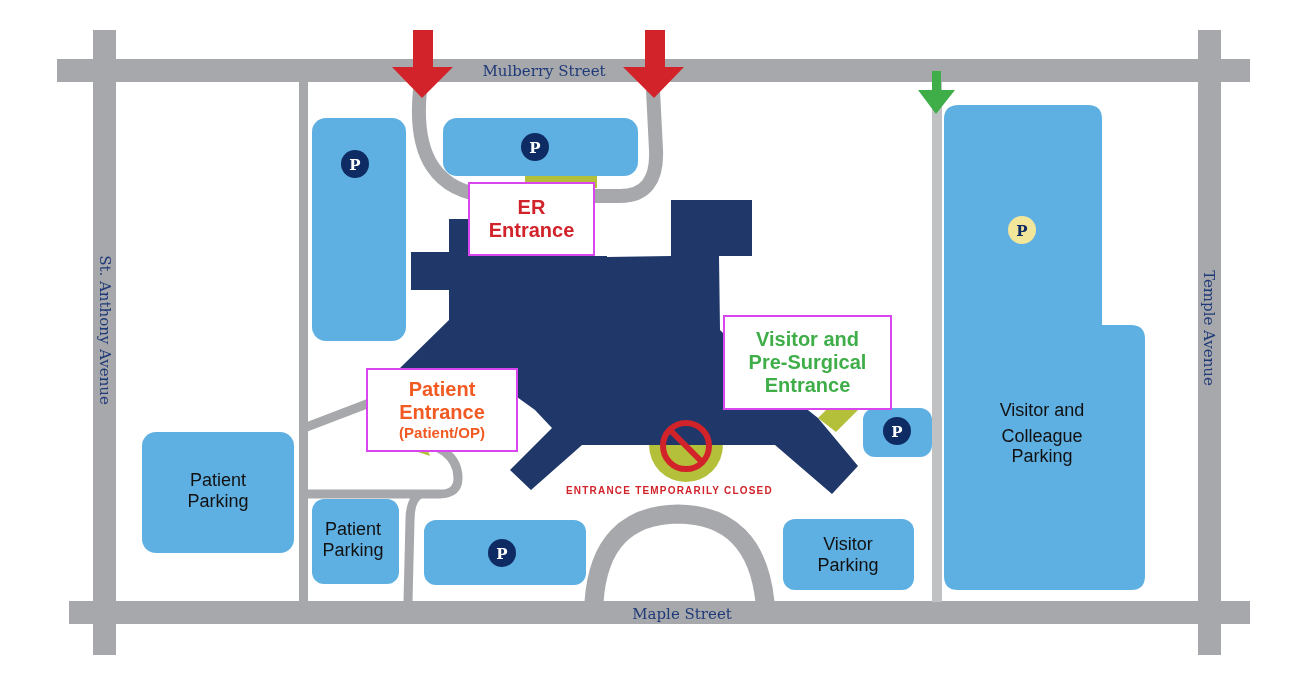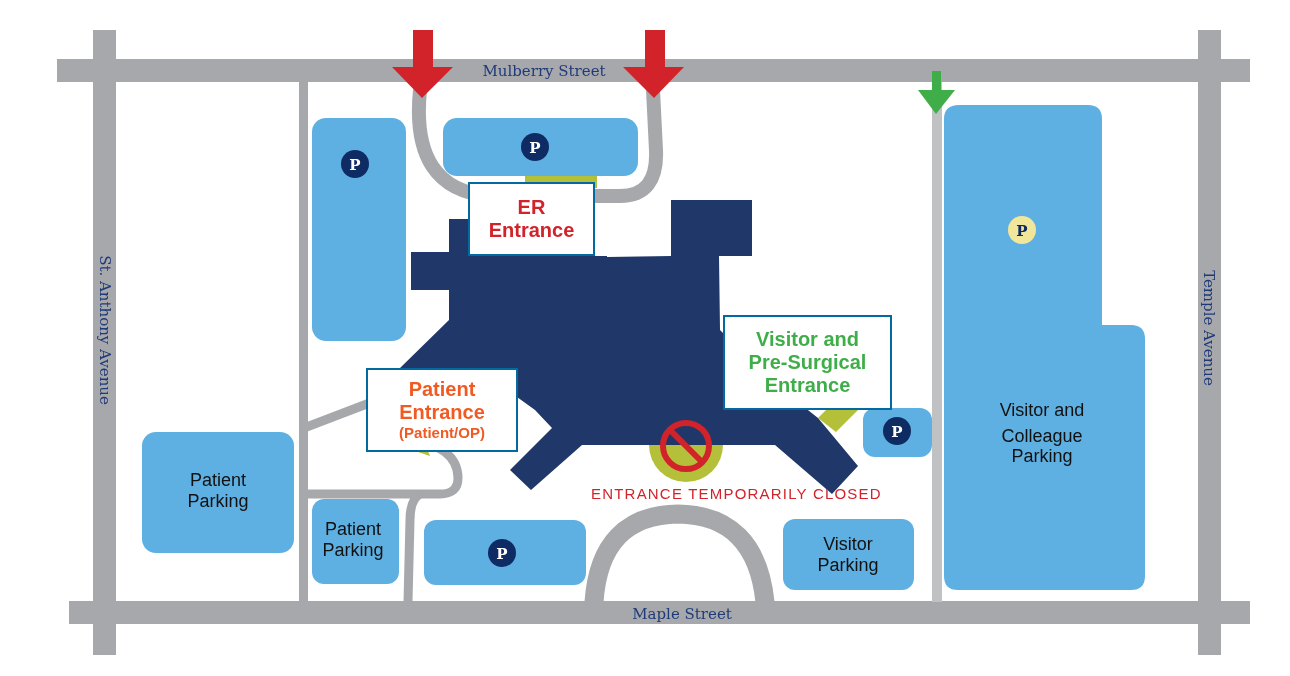--- a/index.html
+++ b/index.html
@@ -1,22 +1,22 @@
 <!DOCTYPE html>
 <html><head>
 <meta charset="utf-8">
 <style>
   html, body { margin: 0; padding: 0; background: #ffffff; }
   body { width: 1290px; height: 676px; position: relative; overflow: hidden; font-family: "Liberation Sans", sans-serif; }
   svg { position: absolute; left: 0; top: 0; }
   .street-label { font-family: "DejaVu Serif", "Liberation Serif", serif; fill: #1f3a78; font-size: 15px; }
   .lot-label { font-family: "Liberation Sans", sans-serif; fill: #111111; font-size: 18px; font-weight: normal; }
   .p-letter { font-family: "DejaVu Serif", "Liberation Serif", serif; font-weight: bold; font-size: 15px; }
-  .entrance-box { position: absolute; background: #ffffff; border: 2px solid #0369a1; box-sizing: border-box; display: flex; flex-direction: column; align-items: center; justify-content: center; font-family: "Liberation Sans", sans-serif; font-weight: bold; text-align: center; line-height: 1.15; }
-  .closed-label { position: absolute; font-family: "Liberation Sans", sans-serif; font-weight: normal; font-size: 15px; letter-spacing: 1.2px; margin-left: 25px; }
+  .entrance-box { position: absolute; background: #ffffff; border: 2px solid #d946ef; box-sizing: border-box; display: flex; flex-direction: column; align-items: center; justify-content: center; font-family: "Liberation Sans", sans-serif; font-weight: bold; text-align: center; line-height: 1.15; }
+  .closed-label { position: absolute; font-family: "Liberation Sans", sans-serif; font-weight: bold; font-size: 10px; letter-spacing: 1.2px; }
 </style>
 </head>
 <body>
 
 <svg width="1290" height="676" viewBox="0 0 1290 676">
 
   <rect x="93" y="30" width="23" height="625" fill="#a7a8ab"></rect>
   <rect x="1198" y="30" width="23" height="625" fill="#a7a8ab"></rect>
   <rect x="57" y="59" width="1193" height="23" fill="#a7a8ab"></rect>
   <rect x="69" y="601" width="1181" height="23" fill="#a7a8ab"></rect>

